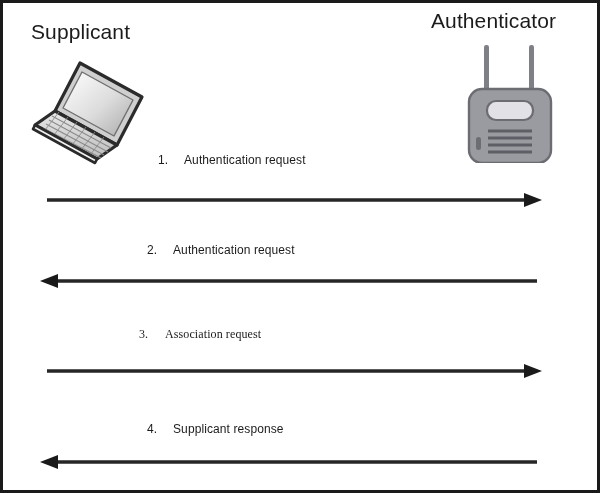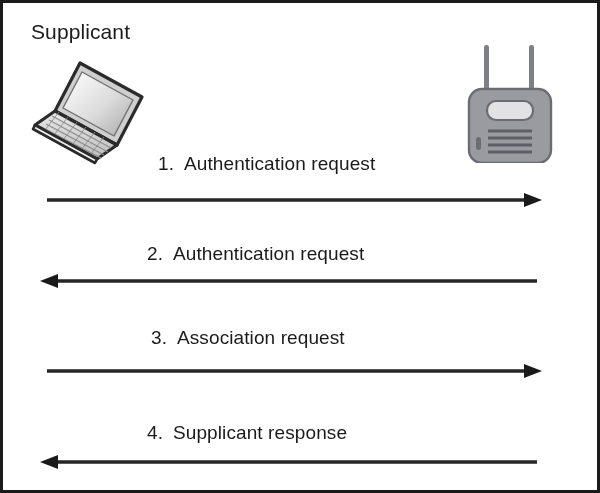--- a/index.html
+++ b/index.html
@@ -48,21 +48,21 @@
 
   
   .msg-row {
     position: absolute;
     left: 0;
     width: 600px;
     height: 0;
   }
   .msg-label {
     position: absolute;
-    font-size: 19px;
+    font-size: 12px;
     color: #1b1b1b;
     white-space: nowrap;
     letter-spacing: 0.1px;
   }
   .msg-num {
     display: inline-block;
     min-width: 26px;
   }
   .msg-arrow {
     position: absolute;
@@ -108,20 +108,21 @@
         <line x1="52" y1="69" x2="38" y2="87"></line>
         <line x1="61" y1="74" x2="47" y2="92"></line>
         <line x1="70" y1="79" x2="56" y2="97"></line>
         <line x1="79" y1="84" x2="65" y2="102"></line>
       </g>
 
       <polygon points="10,72 72,106 70,110 8,76" fill="#f2f2f2" stroke="#2b2b2b" stroke-width="2.6" stroke-linejoin="round"></polygon>
     </svg>
   </div>
 
+  <div class="endpoint-title" id="authenticator-title">Authenticator</div>
 
   <div id="router-icon">
     <svg viewBox="0 0 105 122" width="105" height="122" xmlns="http://www.w3.org/2000/svg">
 
       <rect x="26" y="4" width="5" height="60" rx="2.2" fill="#7f7f86"></rect>
       <rect x="71" y="4" width="5" height="60" rx="2.2" fill="#7f7f86"></rect>
 
       <rect x="11" y="48" width="82" height="74" rx="13" ry="13" fill="#9a9aa1" stroke="#6c6c73" stroke-width="2.4"></rect>
 
       <rect x="29" y="60" width="46" height="19" rx="9" ry="9" fill="#e2e2e6" stroke="#6c6c73" stroke-width="2.2"></rect>
@@ -151,21 +152,21 @@
     <div class="msg-label" style="left:144px; top:240px;">
       <span class="msg-num">2.</span><span>Authentication request</span>
     </div>
     <svg class="msg-arrow" style="left:30px; top:271px;" width="510" height="14" viewBox="0 0 510 14" xmlns="http://www.w3.org/2000/svg">
       <line x1="23" y1="7" x2="504" y2="7" stroke="#262626" stroke-width="3.4"></line>
       <polygon points="25,0 7,7 25,14" fill="#1a1a1a"></polygon>
     </svg>
   </div>
 
   <div class="msg-row" style="top:0">
-    <div class="msg-label" style="left:148px; top:324px;">
+    <div class="msg-label" style="left:136px; top:324px;font-family:Liberation Serif, serif;">
       <span class="msg-num">3.</span><span>Association request</span>
     </div>
     <svg class="msg-arrow" style="left:36px; top:361px;" width="510" height="14" viewBox="0 0 510 14" xmlns="http://www.w3.org/2000/svg">
       <line x1="8" y1="7" x2="487" y2="7" stroke="#262626" stroke-width="3.4"></line>
       <polygon points="485,0 503,7 485,14" fill="#1a1a1a"></polygon>
     </svg>
   </div>
 
   <div class="msg-row" style="top:0">
     <div class="msg-label" style="left:144px; top:419px;">

